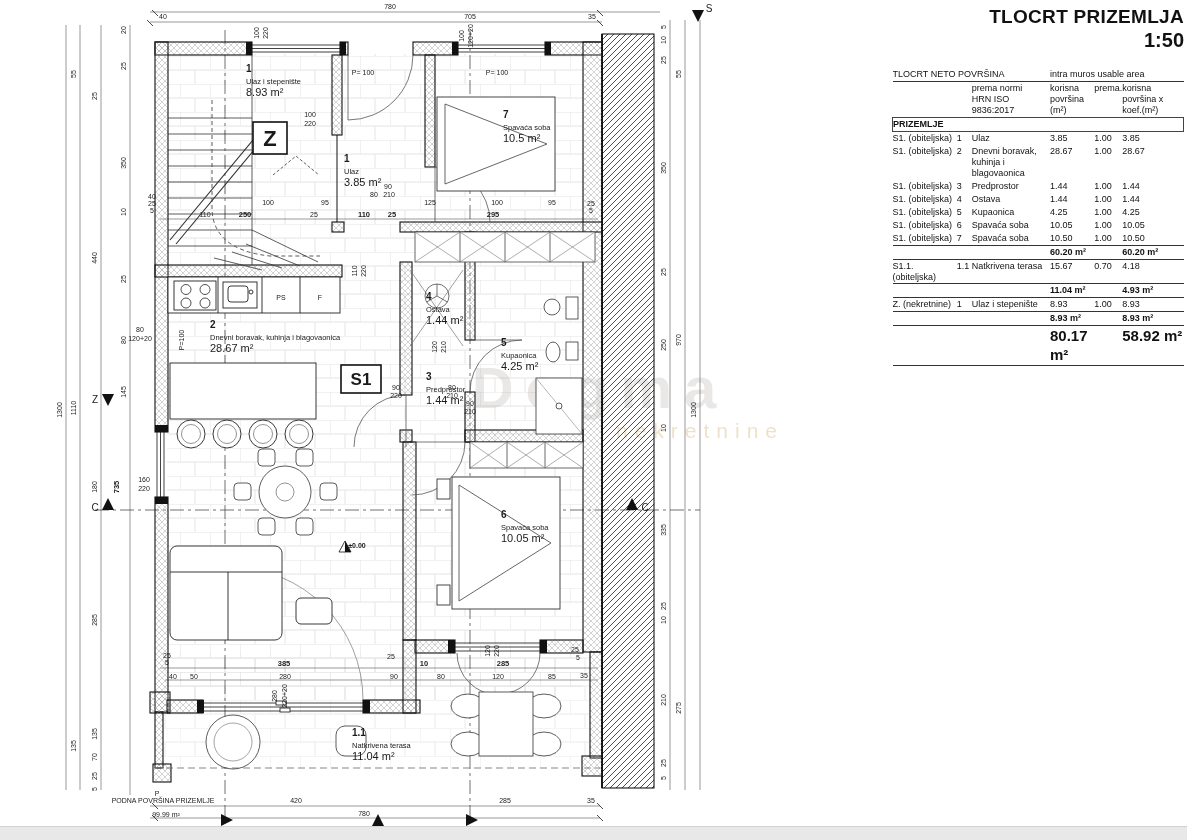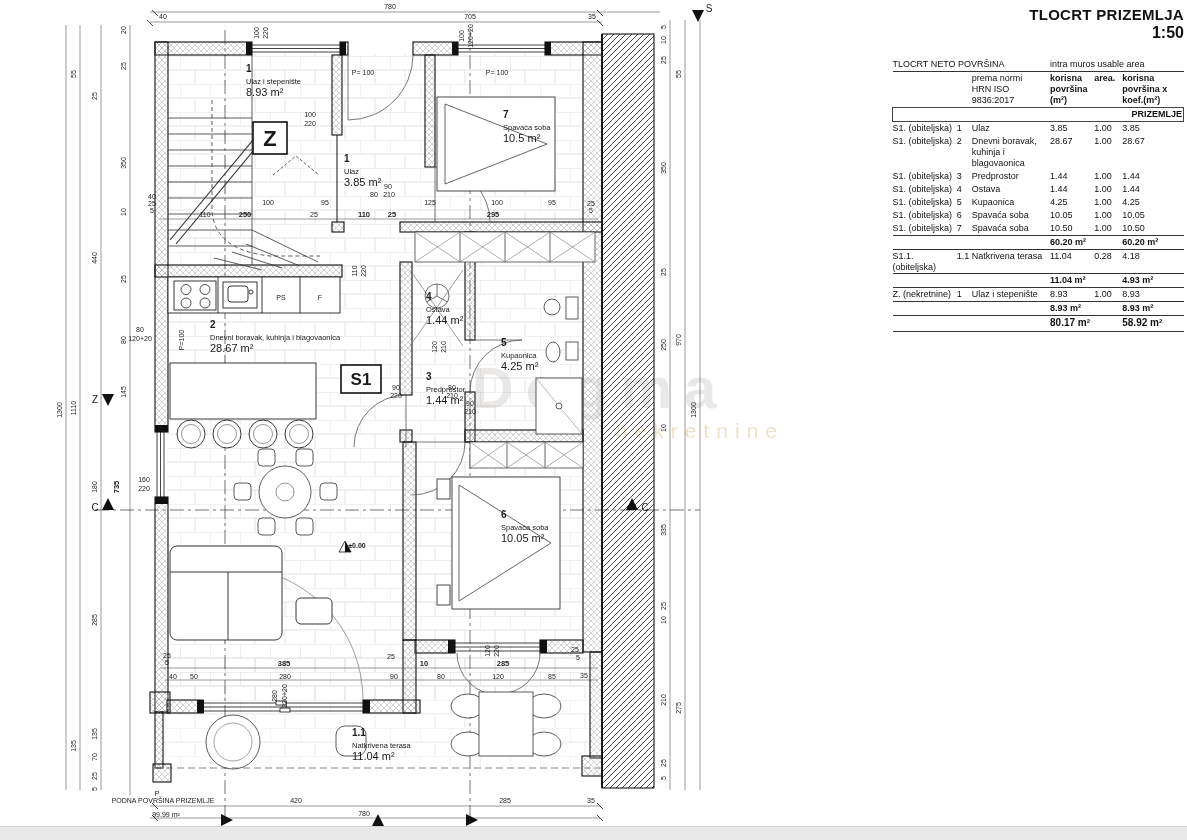--- a/index.html
+++ b/index.html
@@ -12,30 +12,30 @@
   .lab{font-size:7px;text-anchor:middle;}
   .lab.b{font-weight:bold;}
   .rnum{font-size:10px;font-weight:bold;}
   .rname{font-size:7.5px;}
   .rarea{font-size:11px;}
   .mlabel{font-size:10px;text-anchor:middle;}
   .boxlab{font-weight:bold;text-anchor:middle;}
   .wm{font-size:58px;font-weight:bold;letter-spacing:12px;fill:rgba(120,115,105,0.16);text-anchor:middle;}
   .wm2{font-size:21px;letter-spacing:7px;fill:rgba(190,150,60,0.28);text-anchor:middle;}
   .panel{position:absolute;left:892px;top:6px;width:292px;color:#111;}
-  .ptitle{font-size:15px;font-weight:bold;text-align:right;letter-spacing:0.3px;}
-  .pscale{font-size:16px;font-weight:bold;text-align:right;margin-top:1px;}
+  .ptitle{font-size:19px;font-weight:bold;text-align:right;letter-spacing:0.3px;}
+  .pscale{font-size:20px;font-weight:bold;text-align:right;margin-top:1px;}
   table.area{margin-top:16px;width:100%;border-collapse:collapse;font-size:9px;color:#111;table-layout:fixed;}
   table.area td{vertical-align:top;padding:1px 1px 1px 0;line-height:1.22;overflow:hidden;}
   .hdr1 td{border-bottom:1px solid #333;padding-bottom:3px;}
   .colhdr td{padding:3px 1px 3px 0;white-space:pre-line;}
-  .b{font-weight:bold;}
-  .secrow td{border:1px solid #444;font-weight:bold;padding:2px 2px;text-align:right;}
+  .b{font-weight:normal;}
+  .secrow td{border:1px solid #444;font-weight:bold;padding:2px 2px;}
   .total td{border-top:1px solid #333;border-bottom:1px solid #333;font-weight:bold;padding:2px 1px 2px 0;margin-left:20px;}
-  .grand td{border-top:1px solid #333;border-bottom:1px solid #333;font-weight:bold;font-size:10px;padding:3px 1px 3px 0;}
+  .grand td{border-top:1px solid #333;border-bottom:1px solid #333;font-weight:bold;font-size:15px;padding:3px 1px 3px 0;}
   .bottombar{position:absolute;left:0;right:0;bottom:0;height:13px;background:#e8e8e8;border-top:1px solid #d2d2d2;}
 </style>
 </head>
 <body>
 
 <div class="stage">
 
 <svg id="plan-svg" width="890" height="840" viewBox="0 0 890 840" style="position:absolute;left:0;top:0;">
   <defs>
     <pattern id="tile" width="30" height="28" patternUnits="userSpaceOnUse">
@@ -447,21 +447,21 @@
     </tr>
     <tr class="colhdr">
       <td></td>
             <td></td>
       <td>prema normi
 HRN ISO
 9836:2017</td>
       <td class="b">korisna
 površina
 (m²)</td>
-      <td class="b">area.</td>
+      <td class="b">prema.</td>
       <td class="b">korisna
 površina x
 koef.(m²)</td>
     </tr>
     <tr class="secrow">
       <td colspan="6">PRIZEMLJE</td>
     </tr>
     </tbody>
         <tbody id="area-rows">
           <tr class="trow">
@@ -525,22 +525,22 @@
             <td></td>
             <td></td>
             <td>60.20 m²</td>
             <td></td>
             <td>60.20 m²</td>
           </tr>
           <tr class="trow">
             <td>S1.1. (obiteljska)</td>
             <td>1.1</td>
             <td>Natkrivena terasa</td>
-            <td>11.04</td>
-            <td>0.28</td>
+            <td>15.67</td>
+            <td>0.70</td>
             <td>4.18</td>
           </tr>
           <tr class="total">
             <td></td>
             <td></td>
             <td></td>
             <td>11.04 m²</td>
             <td></td>
             <td>4.93 m²</td>
           </tr>

